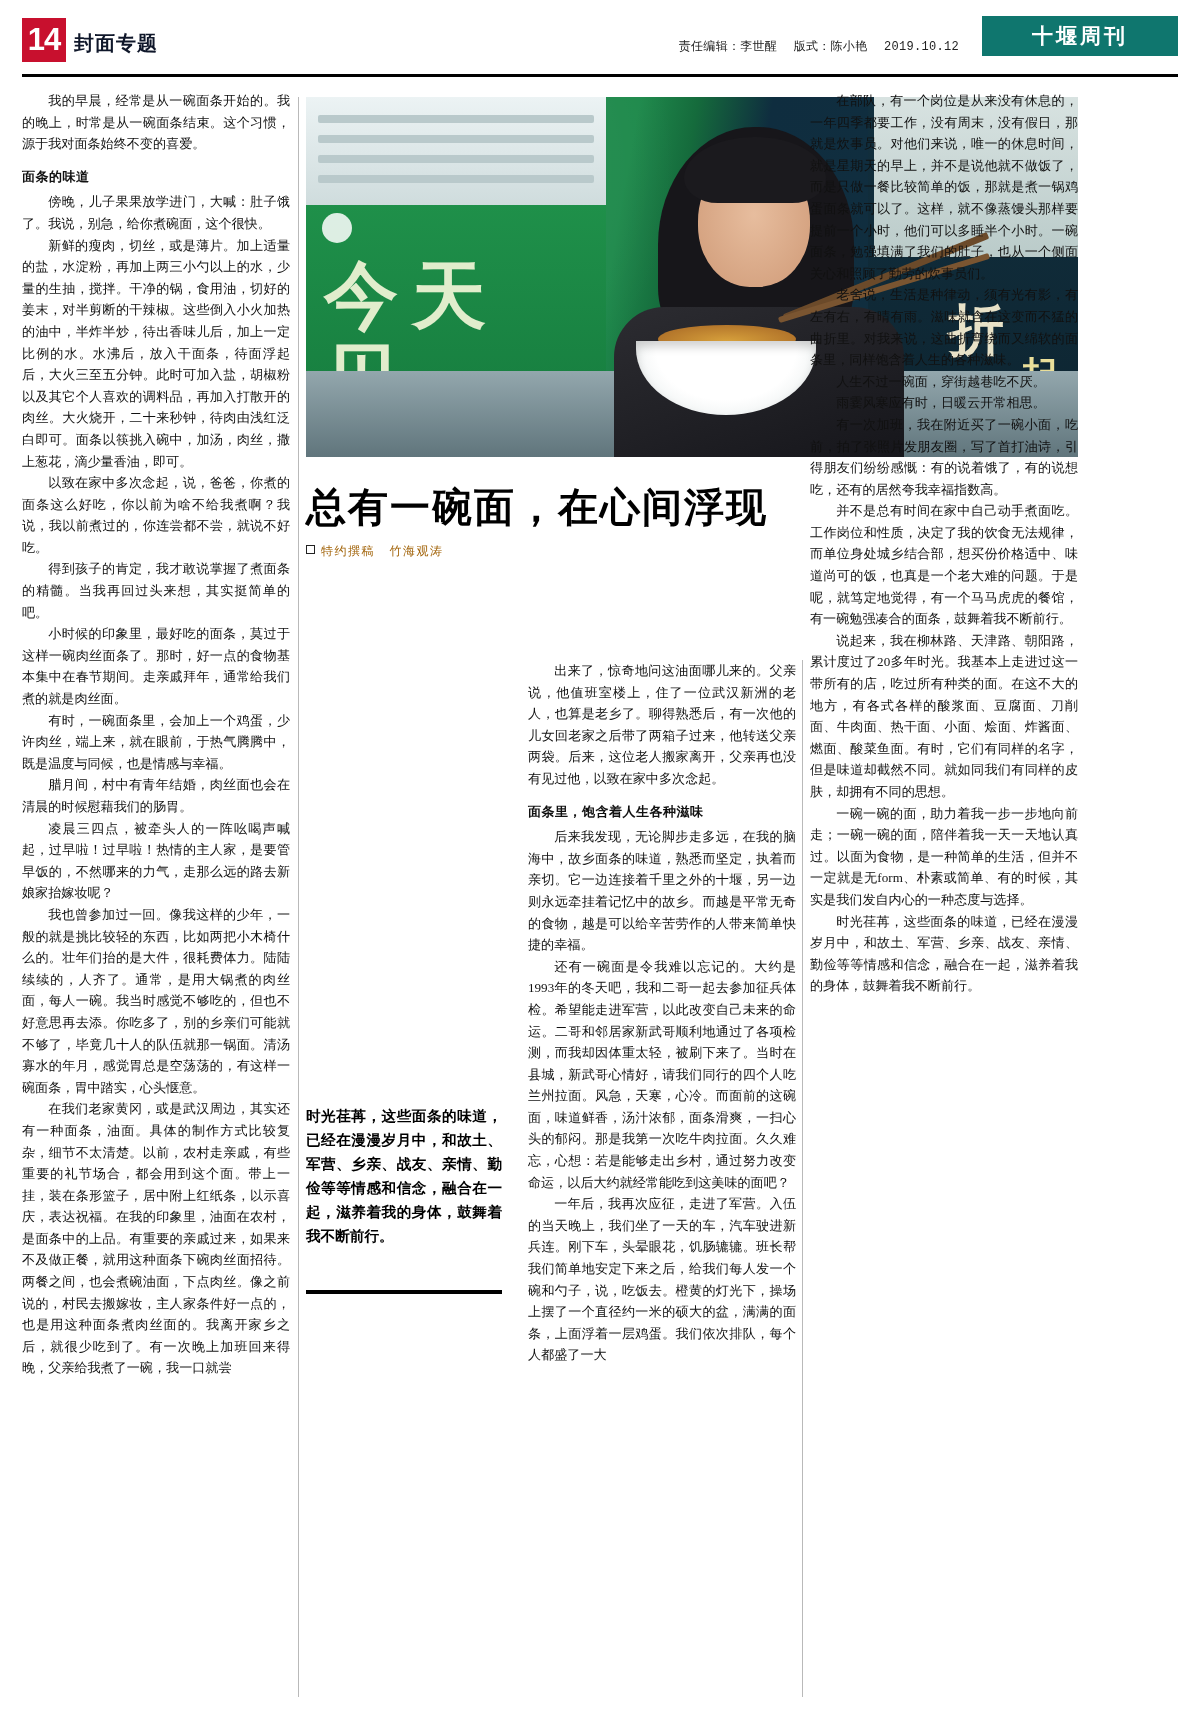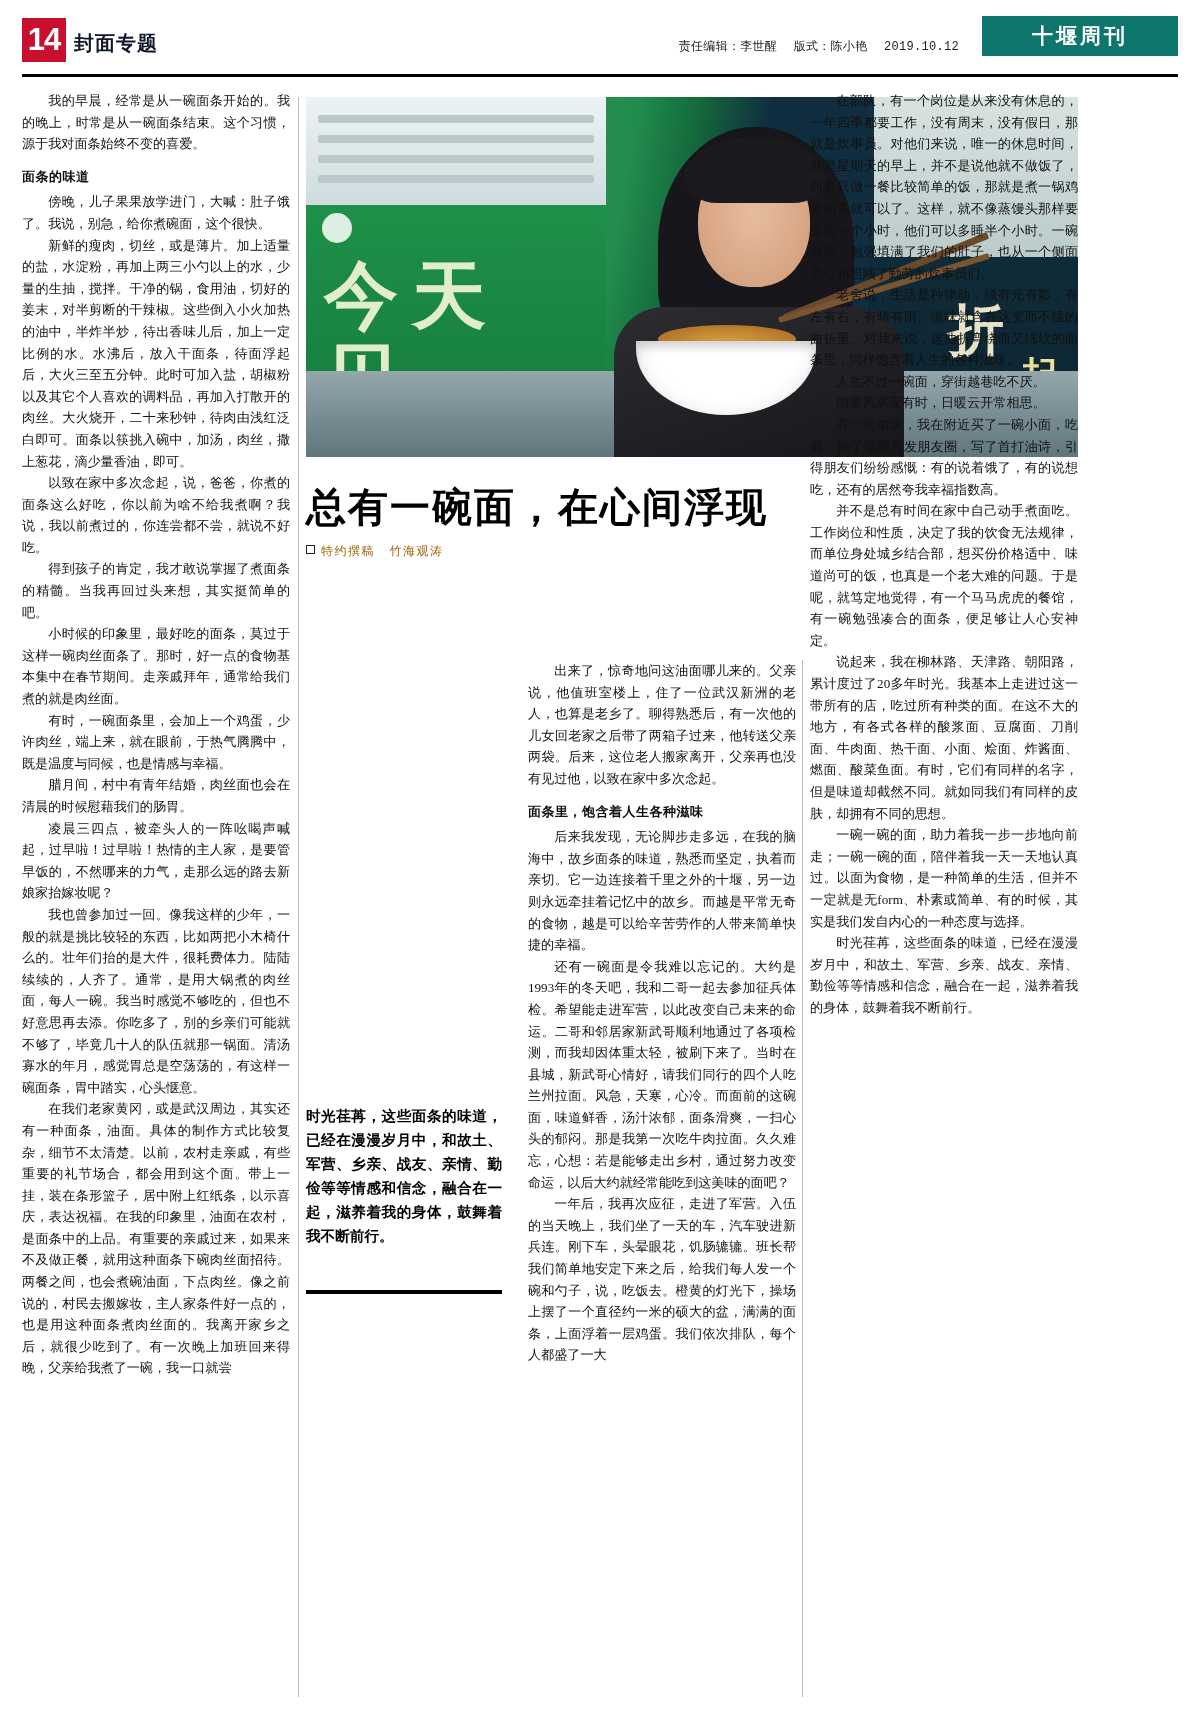--- a/index.html
+++ b/index.html
@@ -344,17 +344,17 @@
     <p>还有一碗面是令我难以忘记的。大约是1993年的冬天吧，我和二哥一起去参加征兵体检。希望能走进军营，以此改变自己未来的命运。二哥和邻居家新武哥顺利地通过了各项检测，而我却因体重太轻，被刷下来了。当时在县城，新武哥心情好，请我们同行的四个人吃兰州拉面。风急，天寒，心冷。而面前的这碗面，味道鲜香，汤汁浓郁，面条滑爽，一扫心头的郁闷。那是我第一次吃牛肉拉面。久久难忘，心想：若是能够走出乡村，通过努力改变命运，以后大约就经常能吃到这美味的面吧？</p>
     <p>一年后，我再次应征，走进了军营。入伍的当天晚上，我们坐了一天的车，汽车驶进新兵连。刚下车，头晕眼花，饥肠辘辘。班长帮我们简单地安定下来之后，给我们每人发一个碗和勺子，说，吃饭去。橙黄的灯光下，操场上摆了一个直径约一米的硕大的盆，满满的面条，上面浮着一层鸡蛋。我们依次排队，每个人都盛了一大</p>
   </div>
 
 <div class="col" id="col3">
     <p>在部队，有一个岗位是从来没有休息的，一年四季都要工作，没有周末，没有假日，那就是炊事员。对他们来说，唯一的休息时间，就是星期天的早上，并不是说他就不做饭了，而是只做一餐比较简单的饭，那就是煮一锅鸡蛋面条就可以了。这样，就不像蒸馒头那样要提前一个小时，他们可以多睡半个小时。一碗面条，勉强填满了我们的肚子，也从一个侧面关心和照顾了勤劳的炊事员们。</p>
     <p>老舍说，生活是种律动，须有光有影，有左有右，有晴有雨。滋味就含在这变而不猛的曲折里。对我来说，这曲折弯绕而又绵软的面条里，同样饱含着人生的各种滋味。</p>
     <p>人生不过一碗面，穿街越巷吃不厌。</p>
     <p>雨霎风寒应有时，日暖云开常相思。</p>
     <p>有一次加班，我在附近买了一碗小面，吃前，拍了张照片发朋友圈，写了首打油诗，引得朋友们纷纷感慨：有的说着饿了，有的说想吃，还有的居然夸我幸福指数高。</p>
-    <p>并不是总有时间在家中自己动手煮面吃。工作岗位和性质，决定了我的饮食无法规律，而单位身处城乡结合部，想买份价格适中、味道尚可的饭，也真是一个老大难的问题。于是呢，就笃定地觉得，有一个马马虎虎的餐馆，有一碗勉强凑合的面条，便足够让人心安神定。</p>
+    <p>并不是总有时间在家中自己动手煮面吃。工作岗位和性质，决定了我的饮食无法规律，而单位身处城乡结合部，想买份价格适中、味道尚可的饭，也真是一个老大难的问题。于是呢，就笃定地觉得，有一个马马虎虎的餐馆，有一碗勉强凑合的面条，鼓舞着我不断前行。</p>
     <p>说起来，我在柳林路、天津路、朝阳路，累计度过了20多年时光。我基本上走进过这一带所有的店，吃过所有种类的面。在这不大的地方，有各式各样的酸浆面、豆腐面、刀削面、牛肉面、热干面、小面、烩面、炸酱面、燃面、酸菜鱼面。有时，它们有同样的名字，但是味道却截然不同。就如同我们有同样的皮肤，却拥有不同的思想。</p>
     <p>一碗一碗的面，助力着我一步一步地向前走；一碗一碗的面，陪伴着我一天一天地认真过。以面为食物，是一种简单的生活，但并不一定就是无form、朴素或简单、有的时候，其实是我们发自内心的一种态度与选择。</p>
     <p>时光荏苒，这些面条的味道，已经在漫漫岁月中，和故土、军营、乡亲、战友、亲情、勤俭等等情感和信念，融合在一起，滋养着我的身体，鼓舞着我不断前行。</p>
   </div>
 
 </body></html>

